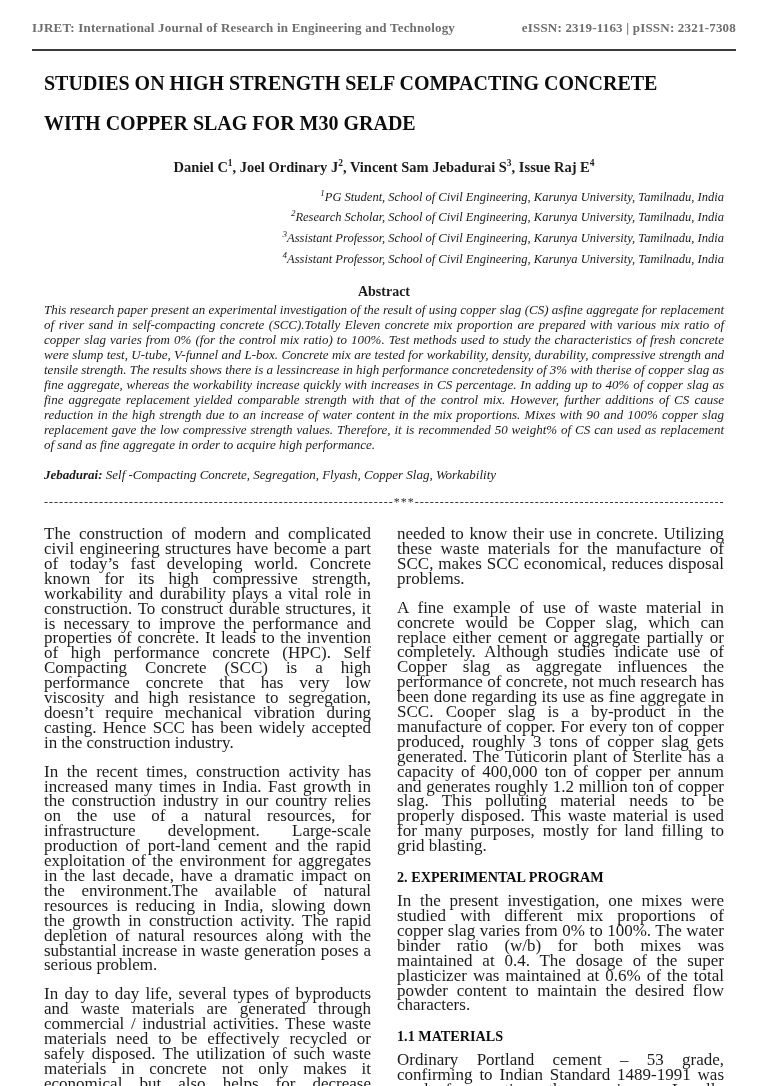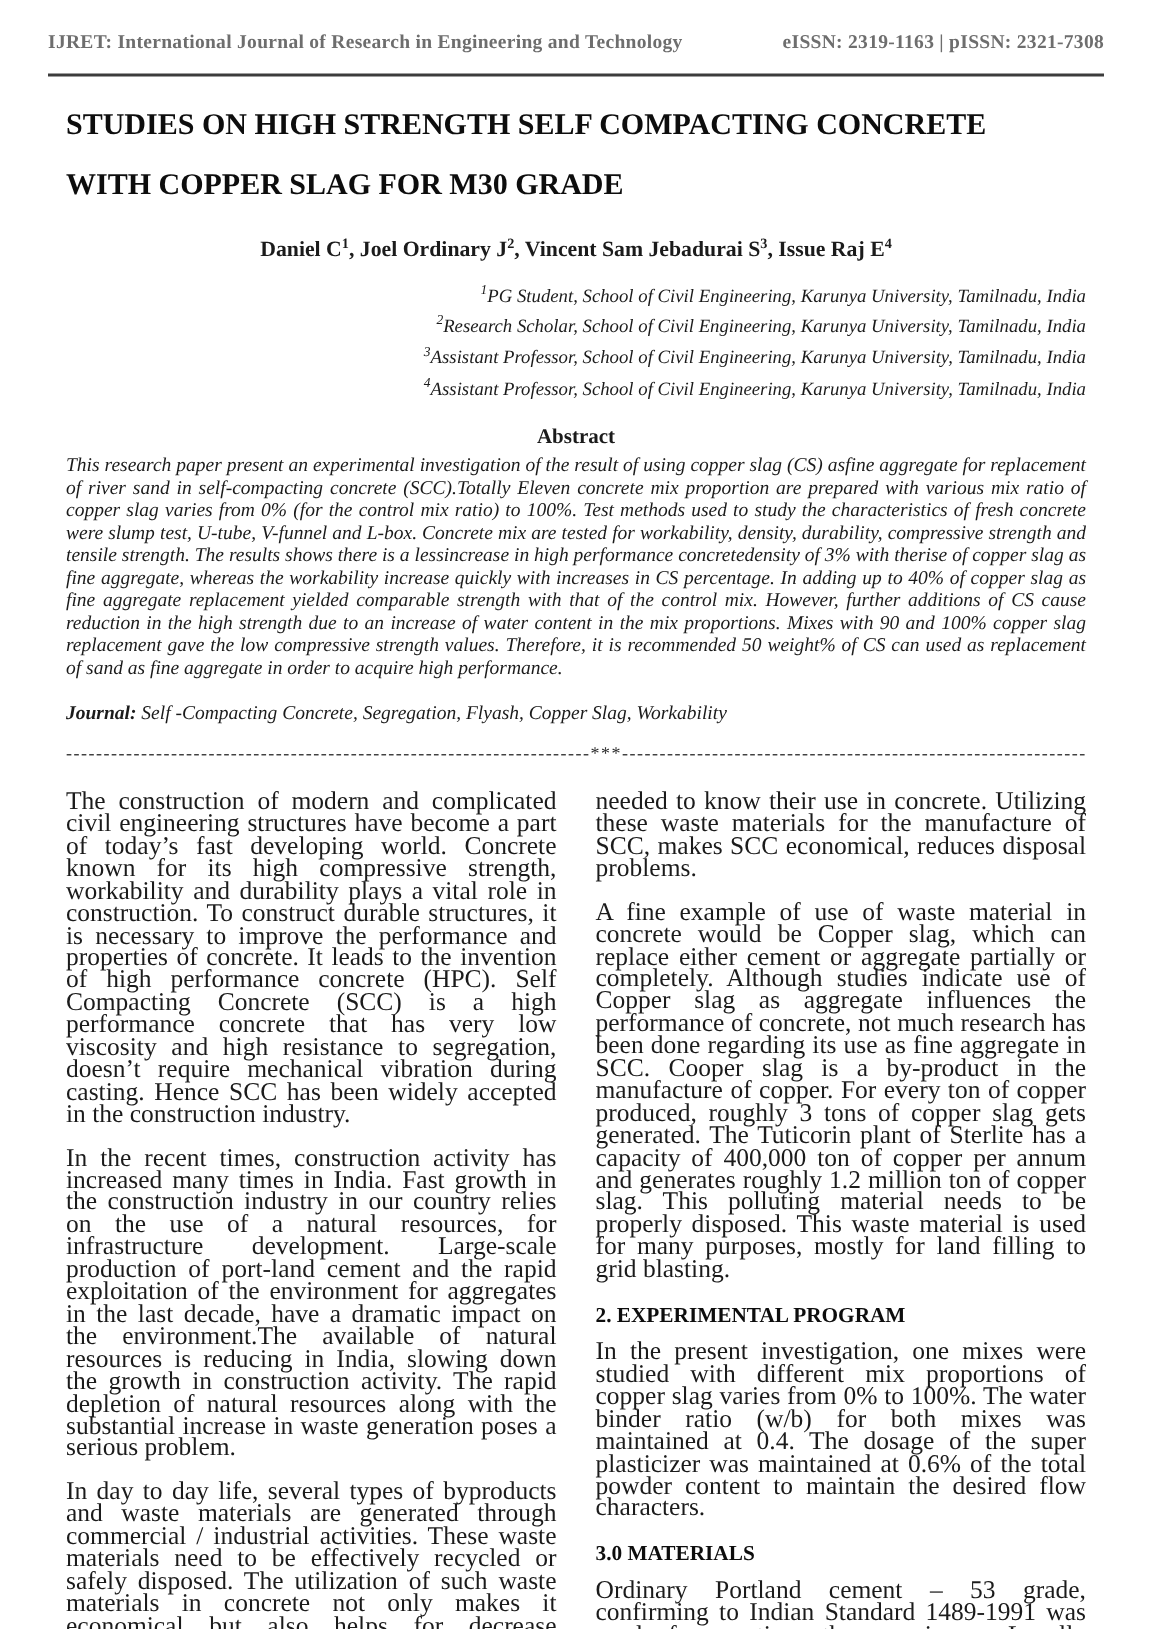--- a/index.html
+++ b/index.html
@@ -152,37 +152,37 @@
         <div><sup>1</sup><span>PG Student, School of Civil Engineering, Karunya University, Tamilnadu, India</span></div>
         <div><sup>2</sup><span>Research Scholar, School of Civil Engineering, Karunya University, Tamilnadu, India</span></div>
         <div><sup>3</sup><span>Assistant Professor, School of Civil Engineering, Karunya University, Tamilnadu, India</span></div>
         <div><sup>4</sup><span>Assistant Professor, School of Civil Engineering, Karunya University, Tamilnadu, India</span></div>
       </div>
 
     <div class="abs-head">Abstract</div>
     <div class="abs-body">This research paper present an experimental investigation of the result of using copper slag (CS) asfine aggregate for replacement of river sand in self-compacting concrete (SCC).Totally Eleven concrete mix proportion are prepared with various mix ratio of copper slag varies from 0% (for the control mix ratio) to 100%. Test methods used to study the characteristics of fresh concrete were slump test, U-tube, V-funnel and L-box. Concrete mix are tested for workability, density, durability, compressive strength and tensile strength. The results shows there is a lessincrease in high performance concretedensity of 3% with therise of copper slag as fine aggregate, whereas the workability increase quickly with increases in CS percentage. In adding up to 40% of copper slag as fine aggregate replacement yielded comparable strength with that of the control mix. However, further additions of CS cause reduction in the high strength due to an increase of water content in the mix proportions. Mixes with 90 and 100% copper slag replacement gave the low compressive strength values. Therefore, it is recommended 50 weight% of CS can used as replacement of sand as fine aggregate in order to acquire high performance.</div>
 
     <div class="kw">
-      <span class="kw-label">Journal:</span><span> Self -Compacting Concrete, Segregation, Flyash, Copper Slag, Workability</span>
+      <span class="kw-label">Jebadurai:</span><span> Self -Compacting Concrete, Segregation, Flyash, Copper Slag, Workability</span>
     </div>
 
     <div class="divider">----------------------------------------------------------------------***----------------------------------------------------------------------</div>
 
     <div class="cols">
       <div class="col">
           <p class="body-para">The construction of modern and complicated civil engineering structures have become a part of today’s fast developing world. Concrete known for its high compressive strength, workability and durability plays a vital role in construction. To construct durable structures, it is necessary to improve the performance and properties of concrete. It leads to the invention of high performance concrete (HPC). Self Compacting Concrete (SCC) is a high performance concrete that has very low viscosity and high resistance to segregation, doesn’t require mechanical vibration during casting. Hence SCC has been widely accepted in the construction industry.</p>
           <p class="body-para">In the recent times, construction activity has increased many times in India. Fast growth in the construction industry in our country relies on the use of a natural resources, for infrastructure development. Large-scale production of port-land cement and the rapid exploitation of the environment for aggregates in the last decade, have a dramatic impact on the environment.The available of natural resources is reducing in India, slowing down the growth in construction activity. The rapid depletion of natural resources along with the substantial increase in waste generation poses a serious problem.</p>
           <p class="body-para">In day to day life, several types of byproducts and waste materials are generated through commercial / industrial activities. These waste materials need to be effectively recycled or safely disposed. The utilization of such waste materials in concrete not only makes it economical but also helps for decrease disposals. Hence appropriate technology is</p>
         </div>
       <div class="col">
           <p class="body-para">needed to know their use in concrete. Utilizing these waste materials for the manufacture of SCC, makes SCC economical, reduces disposal problems.</p>
           <p class="body-para">A fine example of use of waste material in concrete would be Copper slag, which can replace either cement or aggregate partially or completely. Although studies indicate use of Copper slag as aggregate influences the performance of concrete, not much research has been done regarding its use as fine aggregate in SCC. Cooper slag is a by-product in the manufacture of copper. For every ton of copper produced, roughly 3 tons of copper slag gets generated. The Tuticorin plant of Sterlite has a capacity of 400,000 ton of copper per annum and generates roughly 1.2 million ton of copper slag. This polluting material needs to be properly disposed. This waste material is used for many purposes, mostly for land filling to grid blasting.</p>
           <h2 class="sec-heading">2. EXPERIMENTAL PROGRAM</h2>
           <p class="body-para">In the present investigation, one mixes were studied with different mix proportions of copper slag varies from 0% to 100%. The water binder ratio (w/b) for both mixes was maintained at 0.4. The dosage of the super plasticizer was maintained at 0.6% of the total powder content to maintain the desired flow characters.</p>
-          <h2 class="sec-heading">3.0 MATERIALS</h2>
+          <h2 class="sec-heading">1.1 MATERIALS</h2>
           <p class="body-para">Ordinary Portland cement – 53 grade, confirming to Indian Standard 1489-1991 was used for casting the specimen. Locally available river sand of having a maximum size of</p>
         </div>
     </div>
 
   </div>
 
   <div class="ftr">
     <div class="ftr-rule"></div>
     <div class="ftr-row">
       <span><span>Volume: 05 Issue: 02 | Feb-2016, Available @ </span><a href="#">http://www.ijret.org</a></span>

